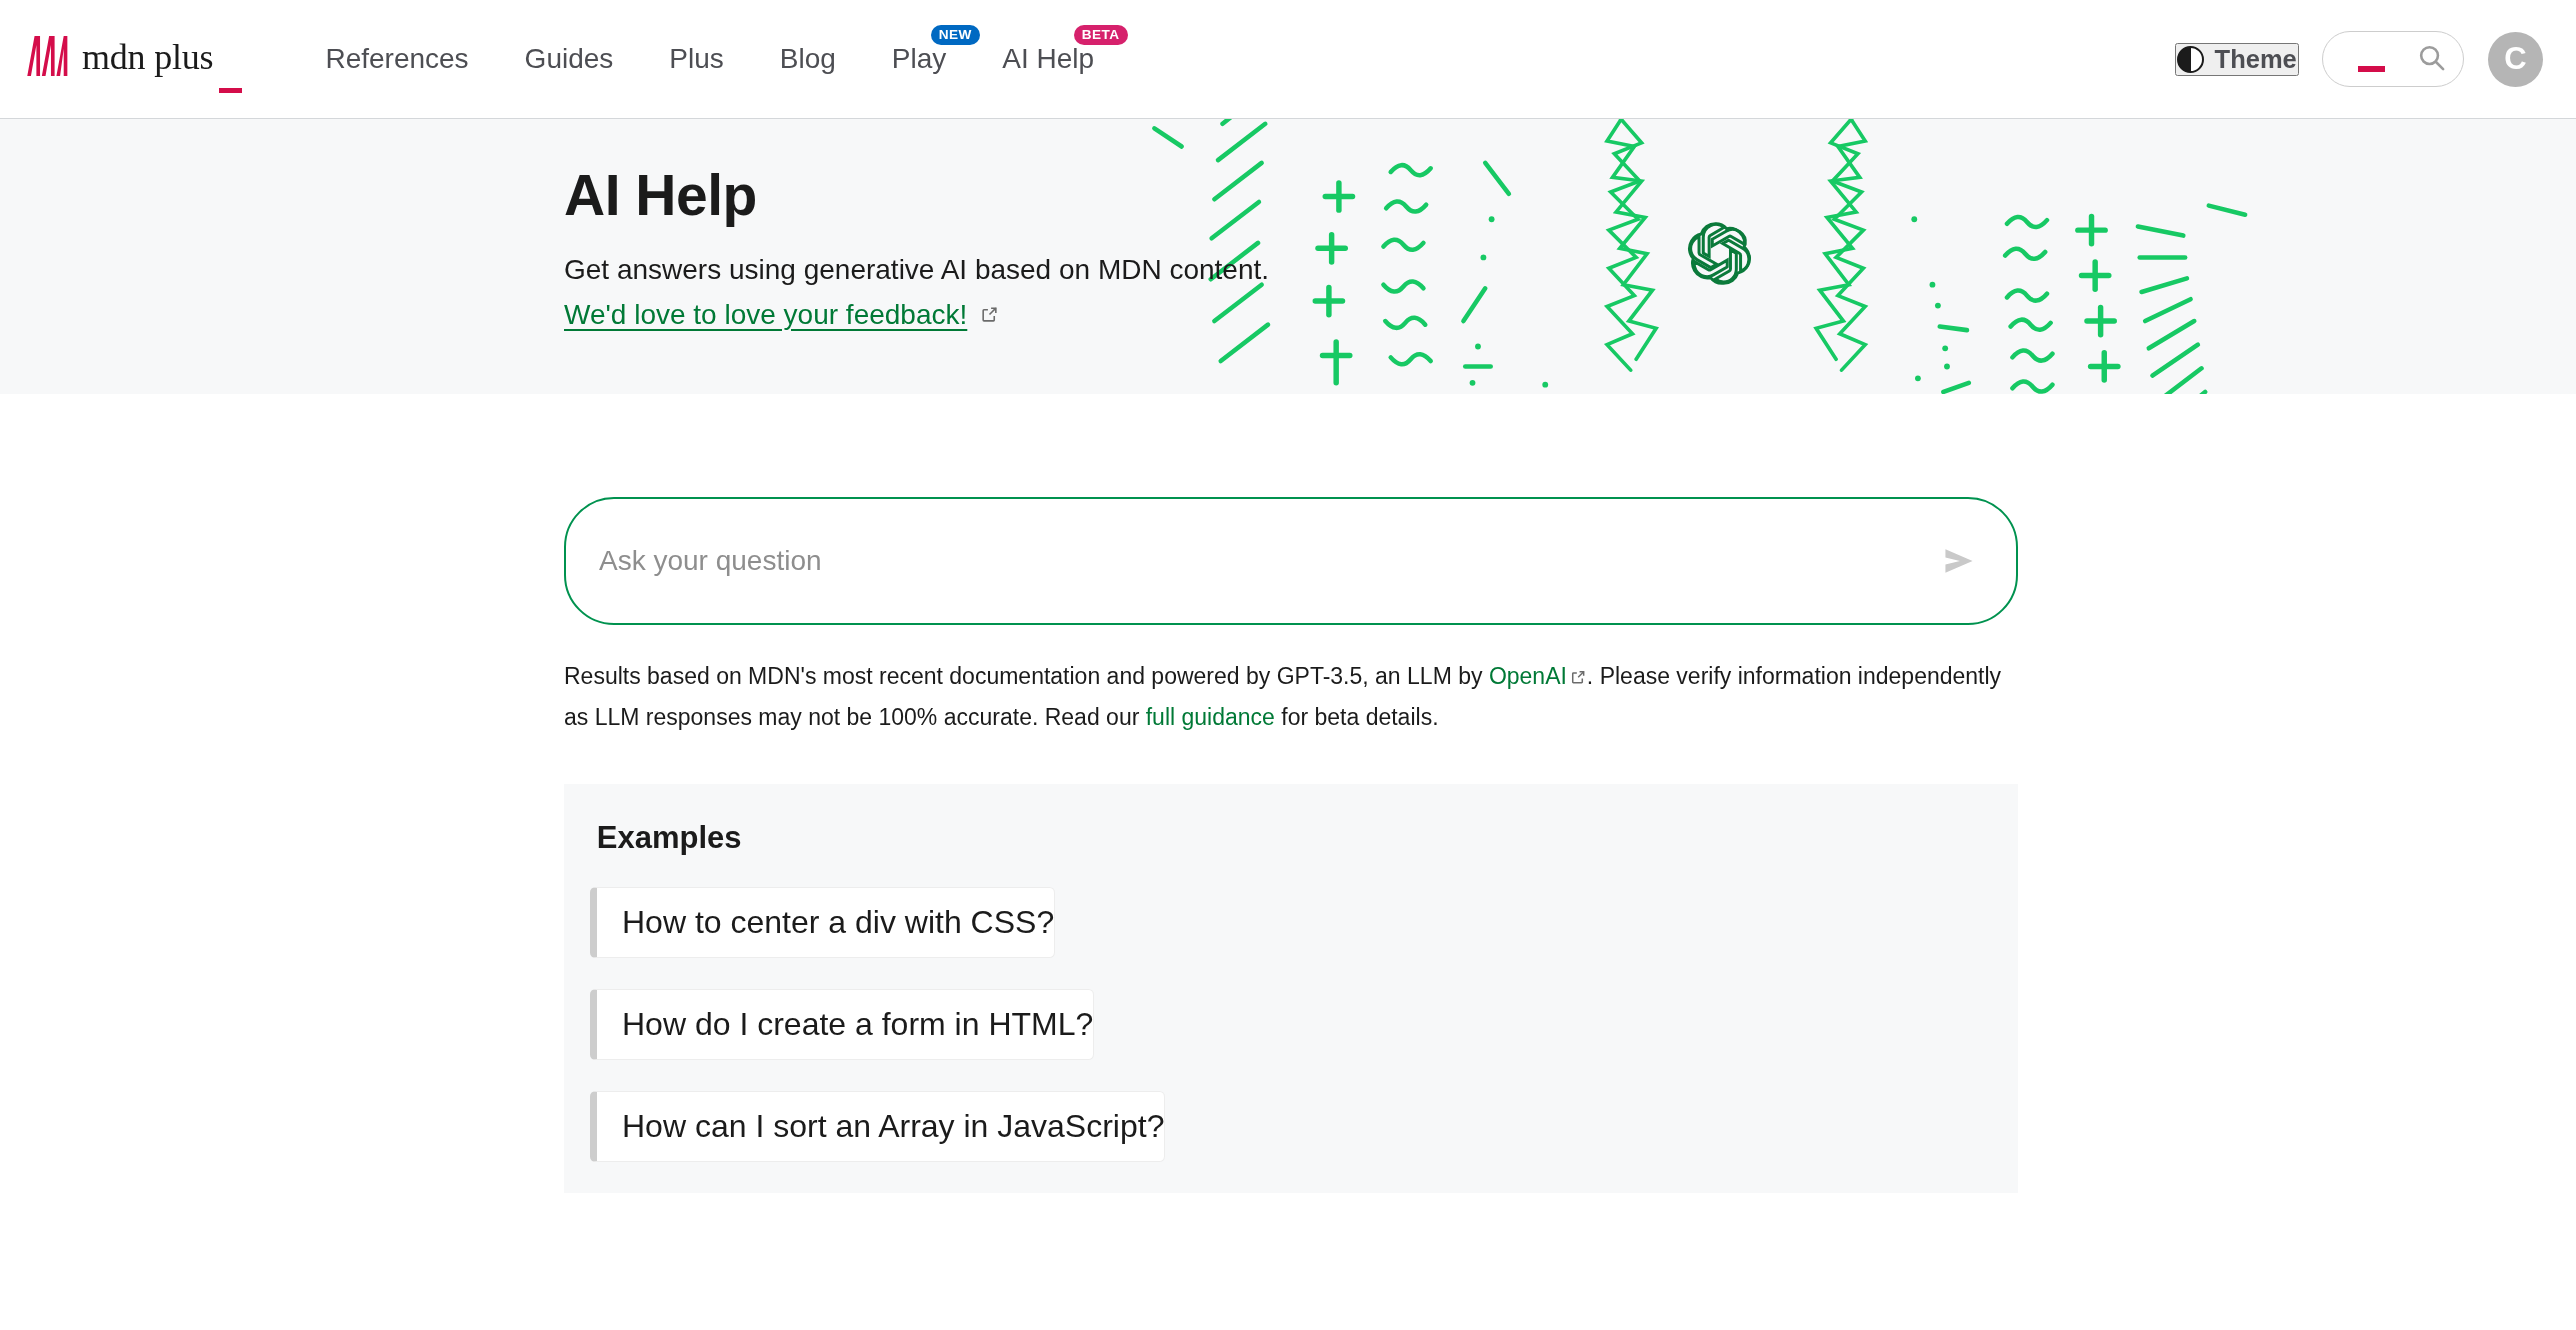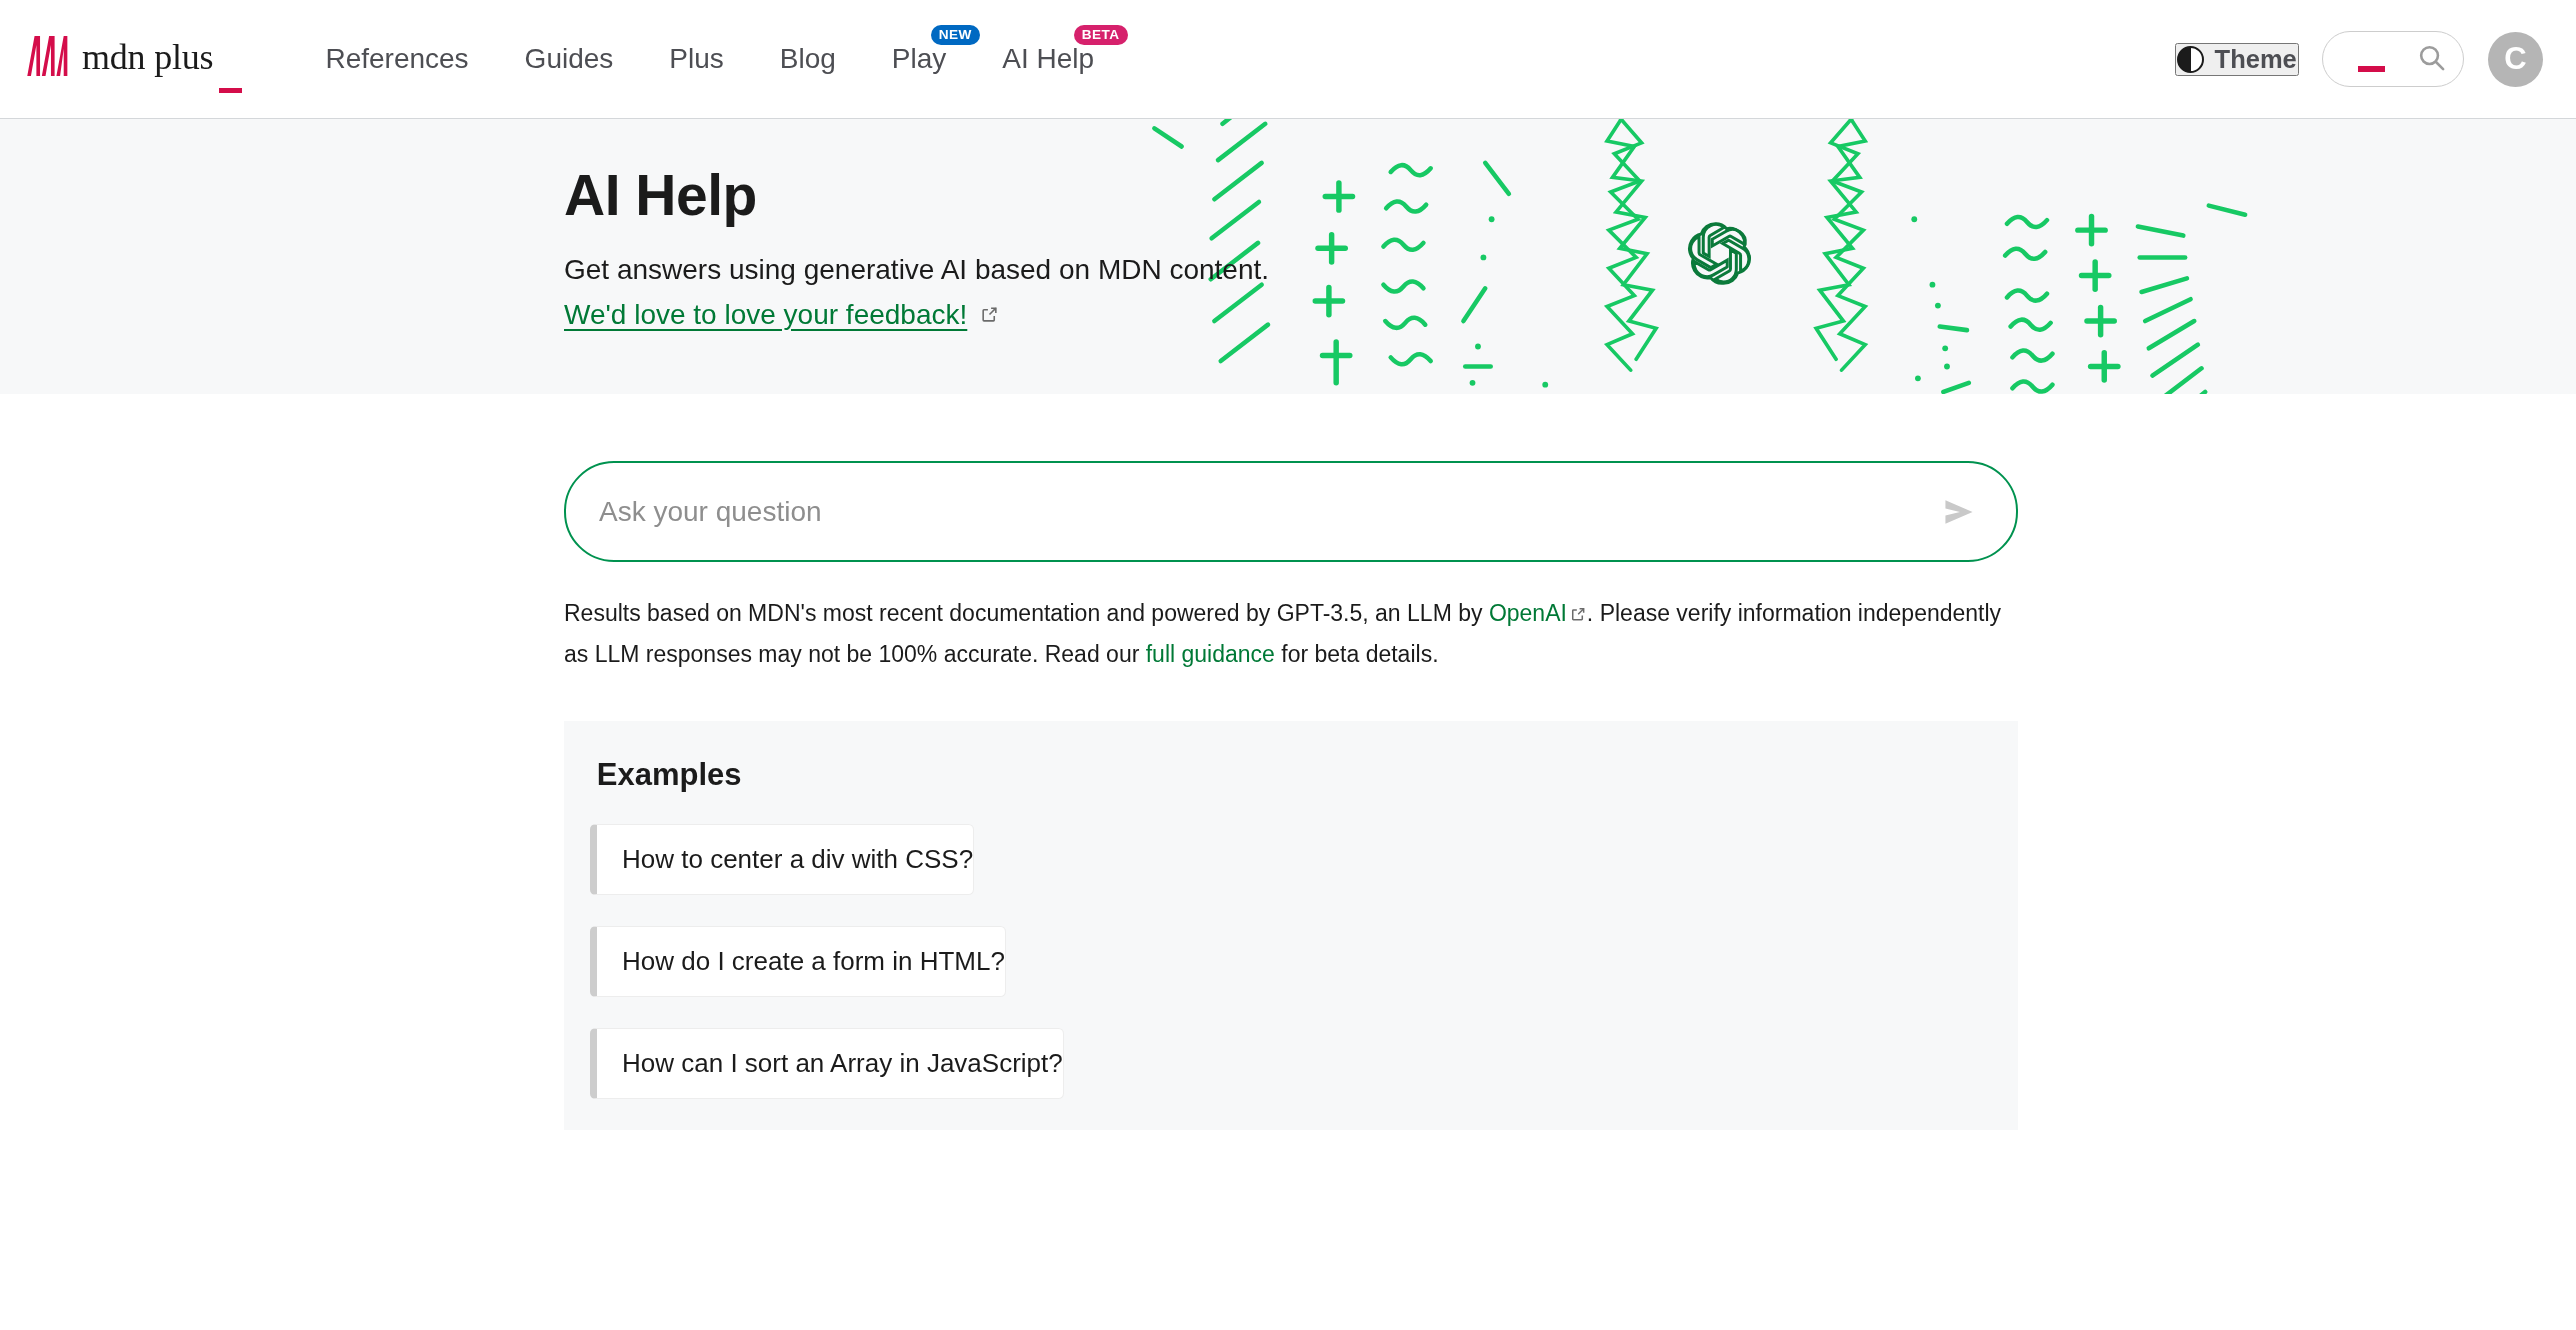--- a/index.html
+++ b/index.html
@@ -218,23 +218,23 @@
     margin-top: 29px;
     font-size: 28px;
     font-weight: bold;
     color: #007936;
     text-decoration: underline;
     text-underline-offset: 4.5px;
     cursor: pointer;
   }
 
   .ask-form {
-    margin-top: 67px;
-    position: relative;
-    height: 101px;
+    margin-top: 103px;
+    position: relative;
+    height: 128px;
     border: 2.7px solid #00924f;
     border-radius: 50px;
     background: #ffffff;
     display: flex;
     align-items: center;
     padding: 0 100px 0 33px;
   }
   .ask-input {
     width: 100%;
     border: none;
@@ -283,21 +283,21 @@
   .example-card {
     margin-top: 31px;
     background: #ffffff;
     border: 0.9px solid #ededed;
     border-left: 7.3px solid #cdcdcd;
     border-radius: 5.5px;
     height: 71px;
     display: flex;
     align-items: center;
     padding-left: 25.5px;
-    font-size: 26px;
+    font-size: 32px;
     color: #1b1b1b;
     cursor: pointer;
   }
 </style>
 </head>
 <body>
 
 <header class="header">
 
   <a class="logo-wrap">

